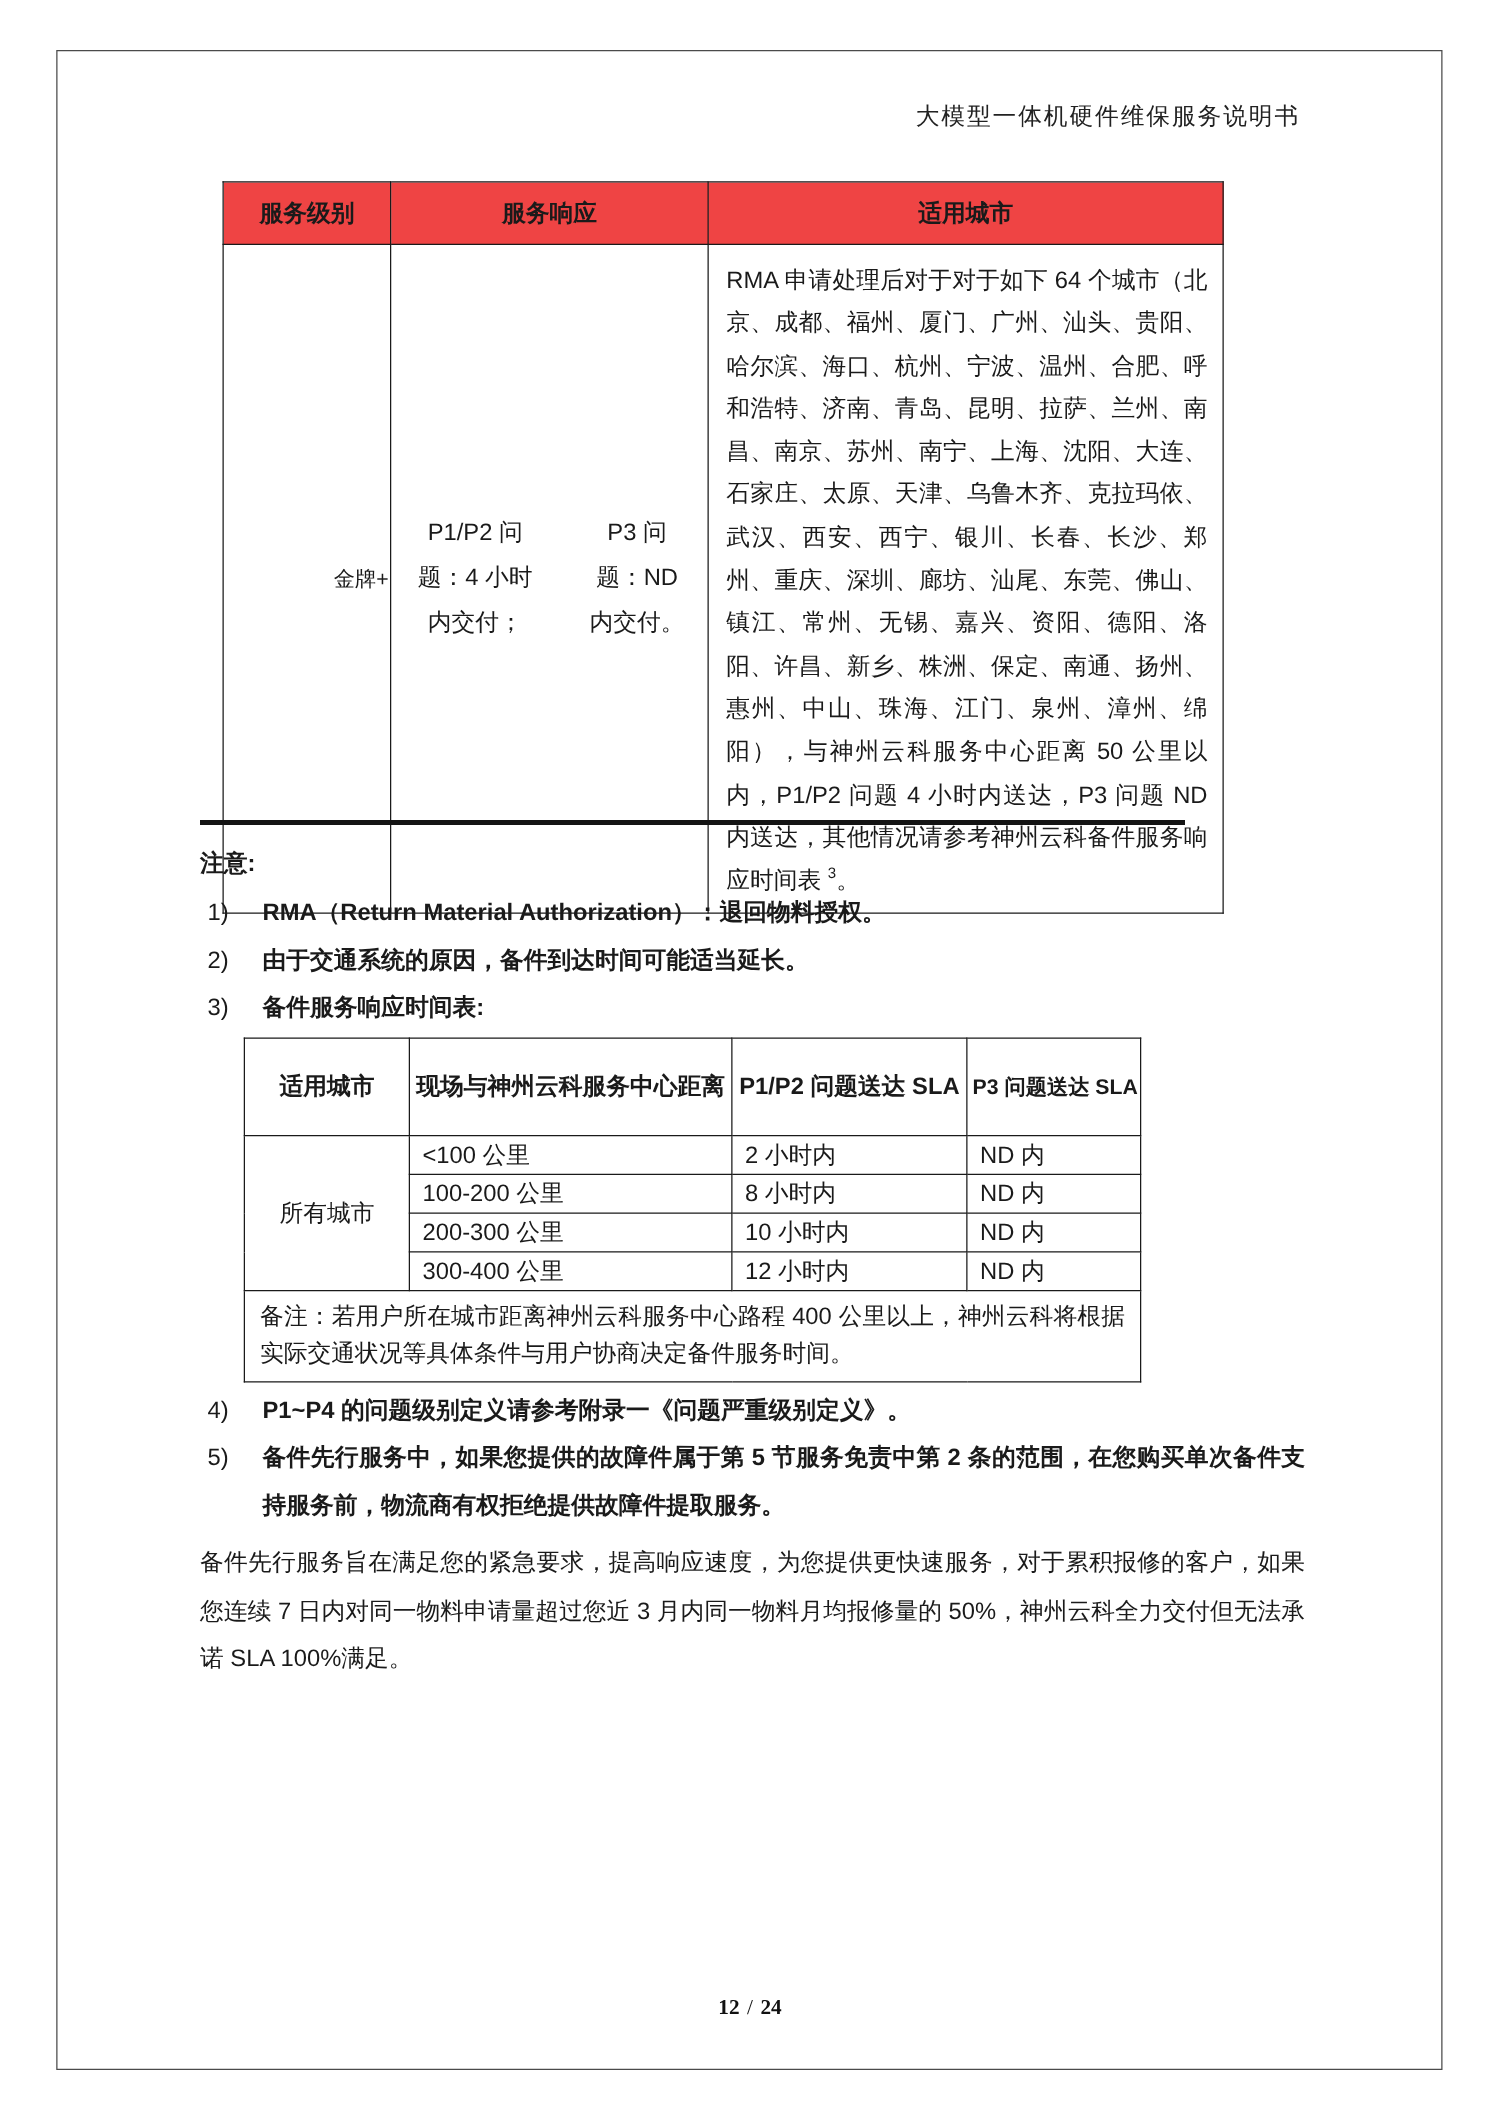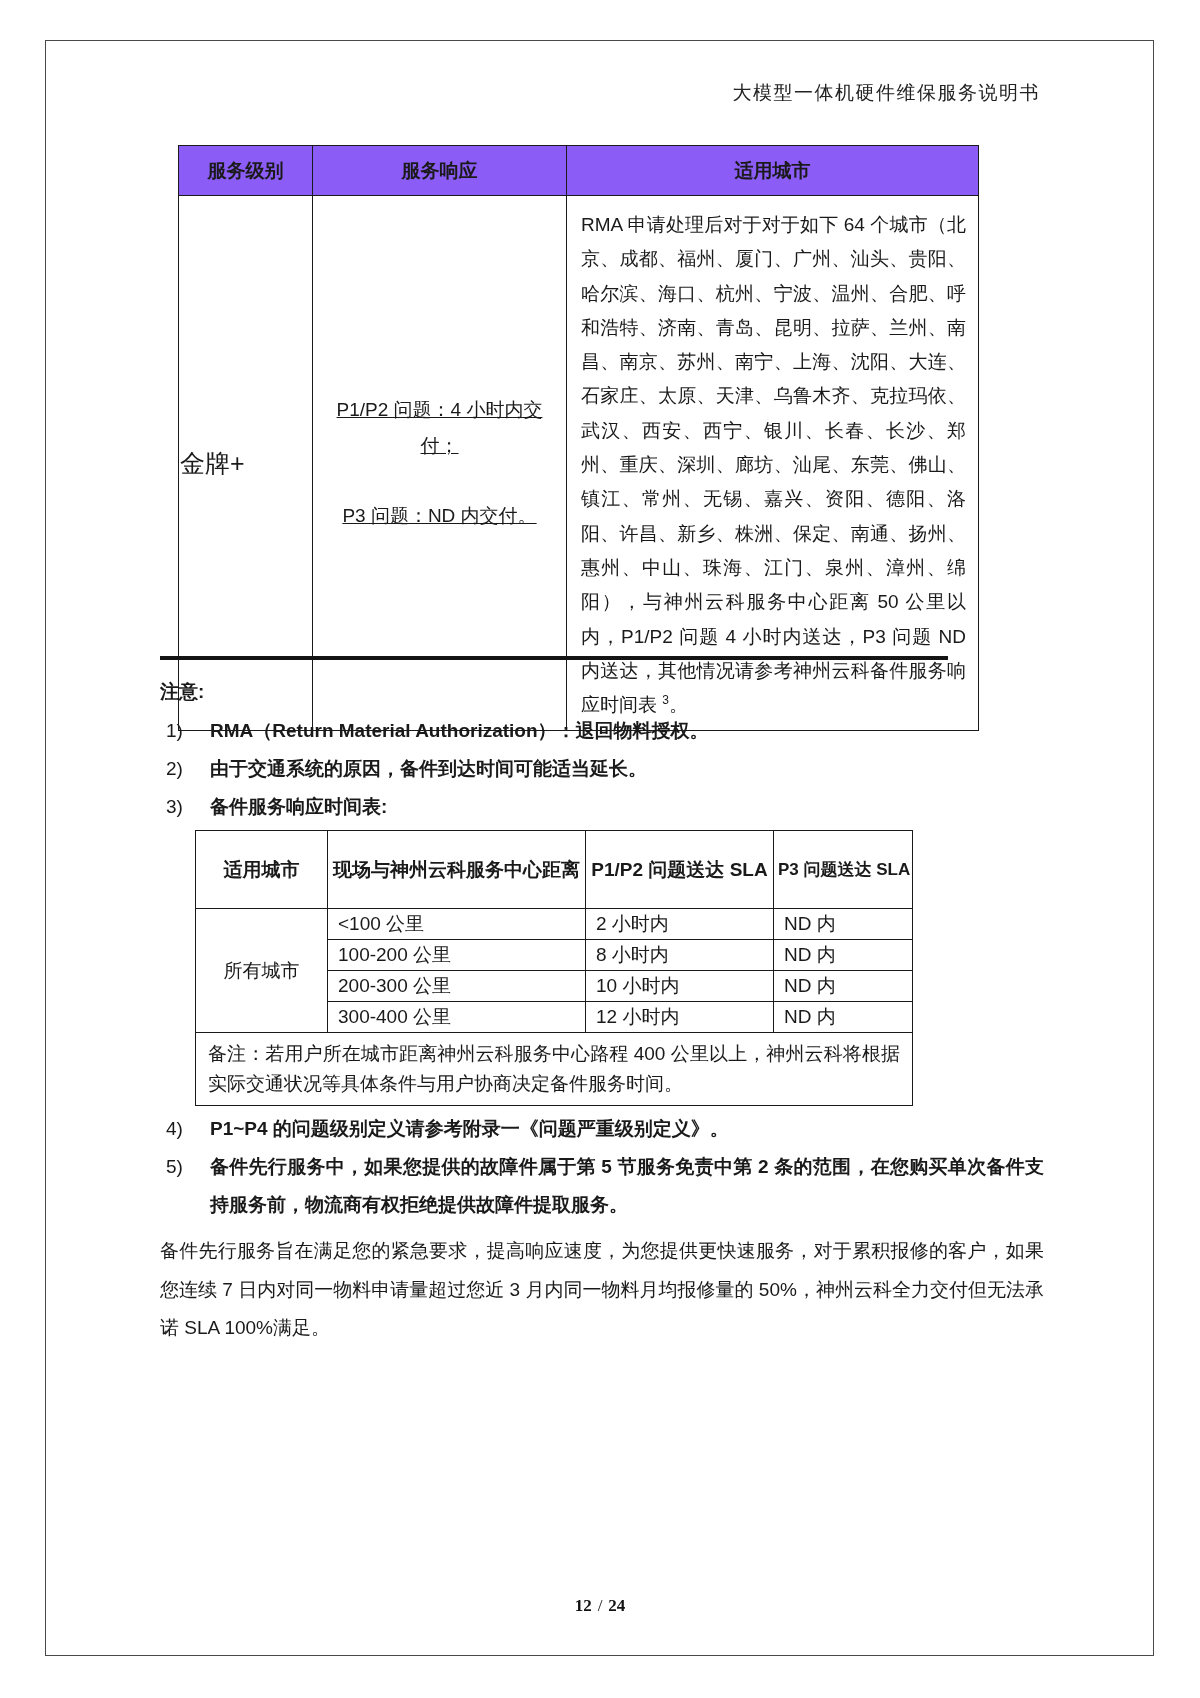--- a/index.html
+++ b/index.html
@@ -15,25 +15,25 @@
   .header-title{
     position:absolute;top:80px;right:160px;
     font-family:"Liberation Serif","DejaVu Serif",serif;
     font-size:19px;letter-spacing:1.5px;color:#222;
   }
   
   table{border-collapse:collapse;table-layout:fixed;}
   .t1{position:absolute;left:178px;top:145px;width:800px;}
   .t1 th,.t1 td{border:1.6px solid #1a1a1a;box-sizing:border-box;vertical-align:middle;}
   .t1 th{
-    background:#8b5cf6;height:50px;font-size:19px;font-weight:bold;text-align:center;
+    background:#ef4444;height:50px;font-size:19px;font-weight:bold;text-align:center;
   }
-  .t1 .level-cell{text-align:left;font-size:25px;margin-top:28px;}
+  .t1 .level-cell{text-align:right;font-size:17px;margin-top:28px;}
   .t1 .resp-cell{text-align:center;font-size:19px;padding:0 14px;}
-  .resp-block{display:flex;flex-direction:column;justify-content:center;gap:34px;line-height:36px;text-decoration:underline;}
+  .resp-block{display:flex;justify-content:center;gap:34px;line-height:36px;}
   .t1 .cities-cell{
     padding:12px 12px 8px 14px;font-size:19px;line-height:34.3px;
     text-align:justify;vertical-align:top;
   }
   .cities-cell sup{font-size:12px;line-height:0;}
   
   .rule{position:absolute;left:160px;top:656px;width:788px;height:4px;background:#141414;}
   
   .notes{position:absolute;left:160px;top:672px;width:884px;font-size:19px;}
   .note-title{font-weight:bold;line-height:40px;}

